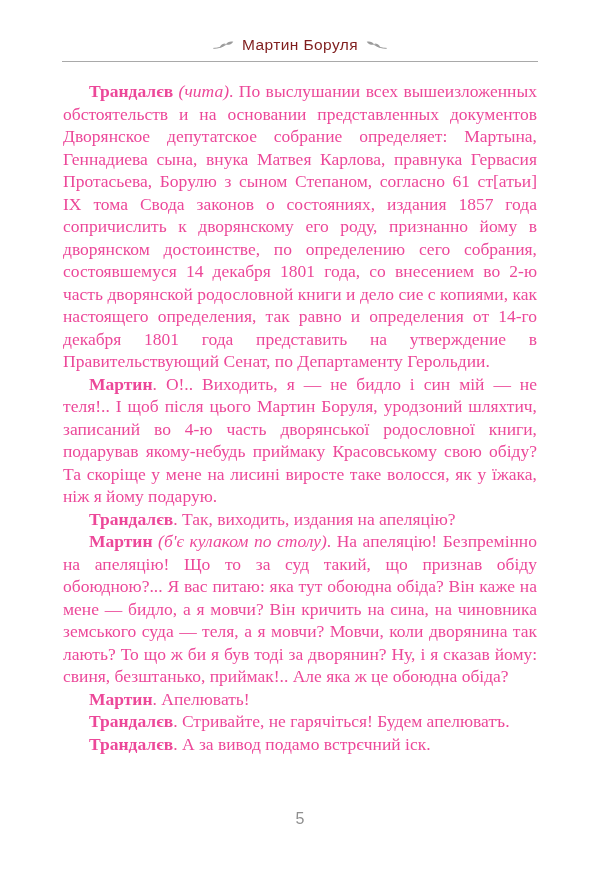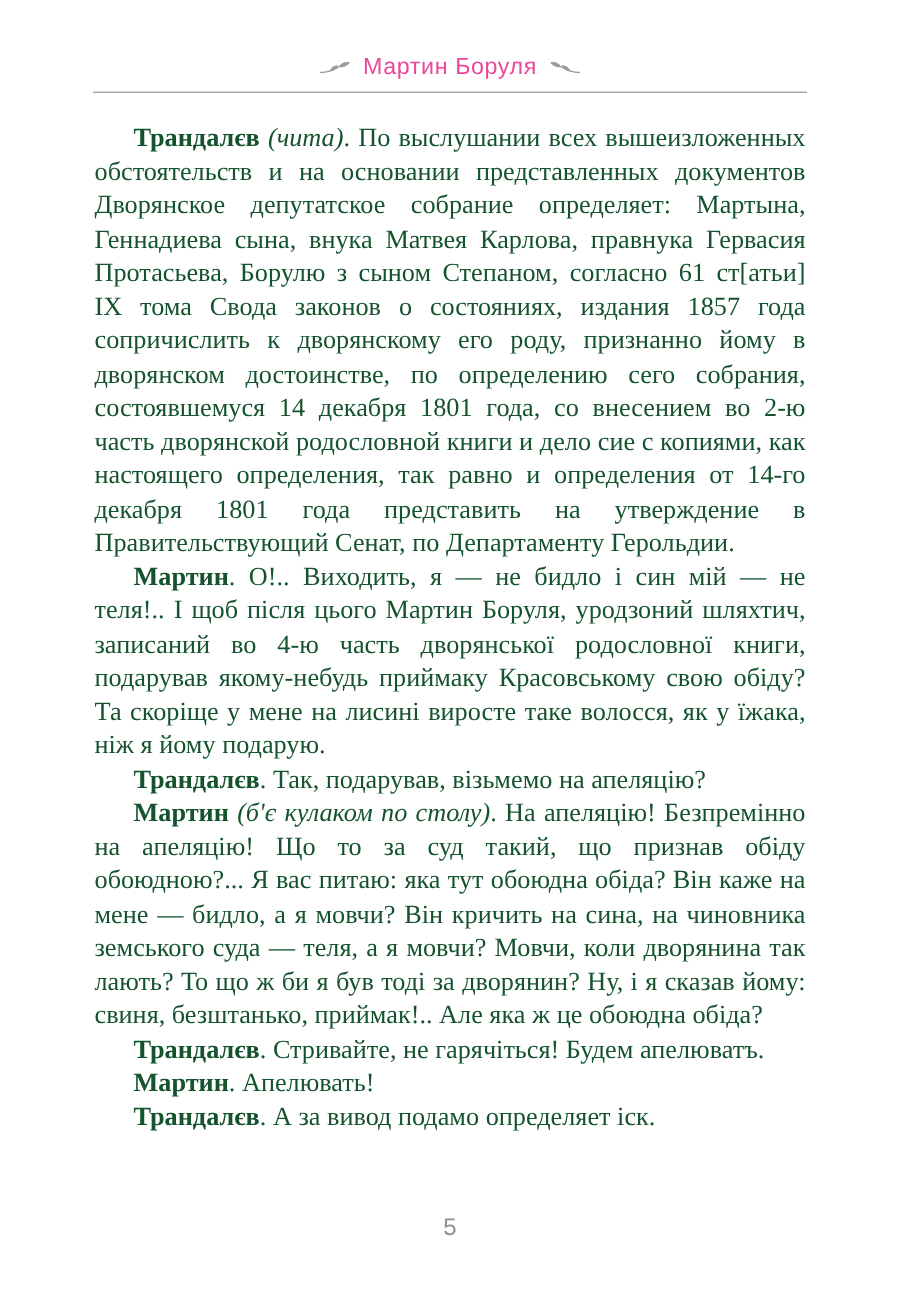--- a/index.html
+++ b/index.html
@@ -9,39 +9,39 @@
     font-family: "Liberation Serif", serif;
     position: relative;
     overflow: hidden;
   }
   .running-header {
     padding-top: 36px;
     display: flex;
     align-items: center;
     justify-content: center;
     gap: 8px;
-    color: #ec4899;
+    color: #7f1d1d;
     font-family: "Liberation Sans", sans-serif;
     font-size: 15.5px;
     letter-spacing: 0.4px;
   }
   .ornament { display: inline-flex; align-items: center; }
   .ornament.flip { transform: scaleX(-1); }
   .header-rule {
     border: none;
     border-top: 1px solid #a9a9a9;
     margin: 7px 62px 0 62px;
   }
   .content {
     width: 474px;
     margin: 18px auto 14px auto;
     text-align: justify;
     font-size: 17.5px;
     line-height: 22.5px;
-    color: #14532d;
+    color: #ec4899;
   }
   .content p {
     margin: 0;
     text-indent: 26px;
   }
   .speaker { font-weight: bold; }
   .stage-direction { font-style: italic; }
   .page-footer {
     position: absolute;
     top: 810px;
@@ -71,22 +71,22 @@
       <path d="M17,6 C19,2.5 23,1 27,2 C24.5,5.5 20.5,7 17,6 Z" fill="#9b9b9b"></path>
       <path d="M9,10 C10,6.5 13,4.5 16.5,4.5 C15,8 12.5,10 9,10 Z" fill="#9b9b9b"></path>
     </svg>
   </span>
 </header>
 <hr class="header-rule">
 
 <main class="content">
   <p><span class="speaker">Трандалєв</span><span class="stage-direction"> (чита)</span><span>. По выслушании всех вышеизложенных обстоятельств и на основании представленных документов Дворянское депутатское собрание определяет: Мартына, Геннадиева сына, внука Матвея Карлова, правнука Гервасия Протасьева, Борулю з сыном Степаном, согласно 61 ст[атьи] IX тома Свода законов о состояниях, издания 1857 года сопричислить к дворянскому его роду, признанно йому в дворянском достоинстве, по определению сего собрания, состоявшемуся 14 декабря 1801 года, со внесением во 2-ю часть дворянской родословной книги и дело сие с копиями, как настоящего определения, так равно и определения от 14-го декабря 1801 года представить на утверждение в Правительствующий Сенат, по Департаменту Герольдии.</span></p>
   <p><span class="speaker">Мартин</span><span class="stage-direction"></span><span>. О!.. Виходить, я — не бидло і син мій — не теля!.. І щоб після цього Мартин Боруля, уродзоний шляхтич, записаний во 4-ю часть дворянської родословної книги, подарував якому-небудь приймаку Красовському свою обіду? Та скоріще у мене на лисині виросте таке волосся, як у їжака, ніж я йому подарую.</span></p>
-  <p><span class="speaker">Трандалєв</span><span class="stage-direction"></span><span>. Так, подарував, візьмемо на апеляцію?</span></p>
+  <p><span class="speaker">Трандалєв</span><span class="stage-direction"></span><span>. Так, виходить, издания на апеляцію?</span></p>
   <p><span class="speaker">Мартин</span><span class="stage-direction"> (б'є кулаком по столу)</span><span>. На апеляцію! Безпремінно на апеляцію! Що то за суд такий, що признав обіду обоюдною?... Я вас питаю: яка тут обоюдна обіда? Він каже на мене — бидло, а я мовчи? Він кричить на сина, на чиновника земського суда — теля, а я мовчи? Мовчи, коли дворянина так лають? То що ж би я був тоді за дворянин? Ну, і я сказав йому: свиня, безштанько, приймак!.. Але яка ж це обоюдна обіда?</span></p>
+  <p><span class="speaker">Мартин</span><span class="stage-direction"></span><span>. Апелювать!</span></p>
   <p><span class="speaker">Трандалєв</span><span class="stage-direction"></span><span>. Стривайте, не гарячіться! Будем апелюватъ.</span></p>
-  <p><span class="speaker">Мартин</span><span class="stage-direction"></span><span>. Апелювать!</span></p>
-  <p><span class="speaker">Трандалєв</span><span class="stage-direction"></span><span>. А за вивод подамо определяет іск.</span></p>
+  <p><span class="speaker">Трандалєв</span><span class="stage-direction"></span><span>. А за вивод подамо встрєчний іск.</span></p>
 </main>
 
 <footer class="page-footer">
   <span>5</span>
 </footer>
 
 </body></html>

